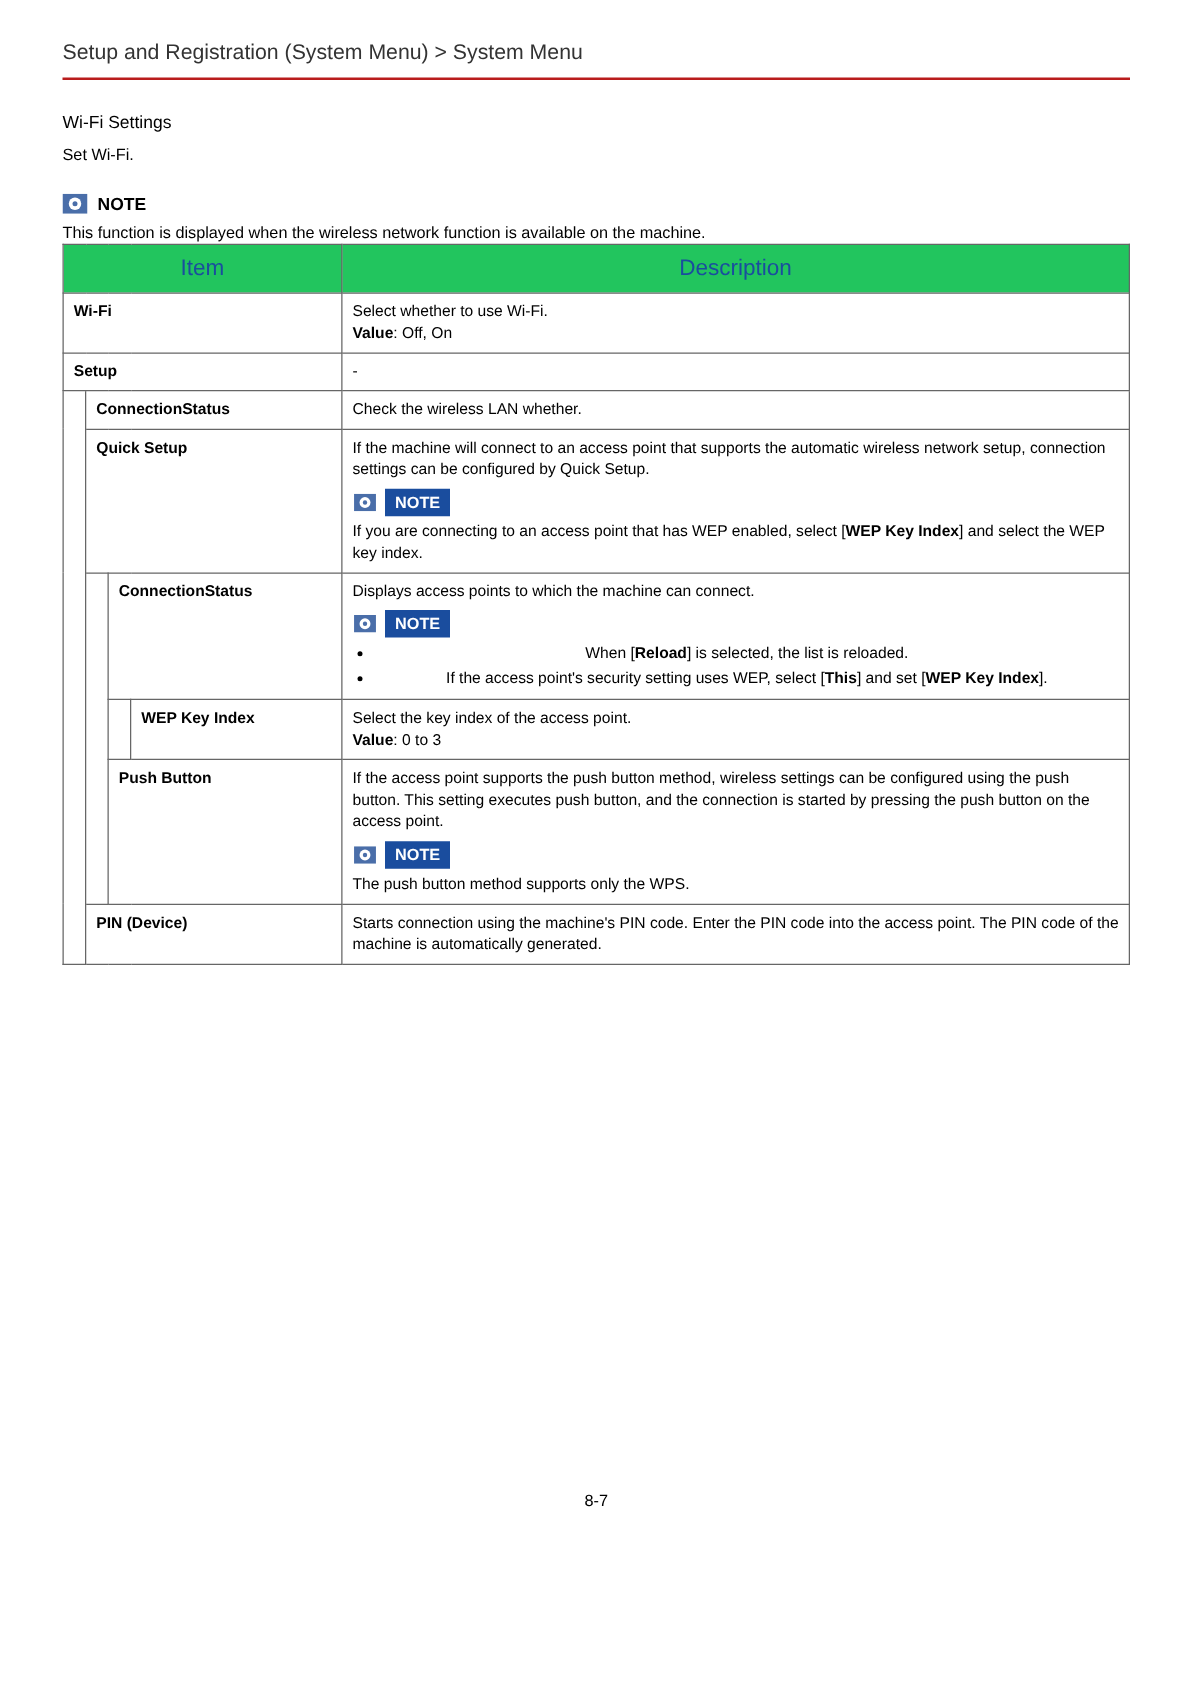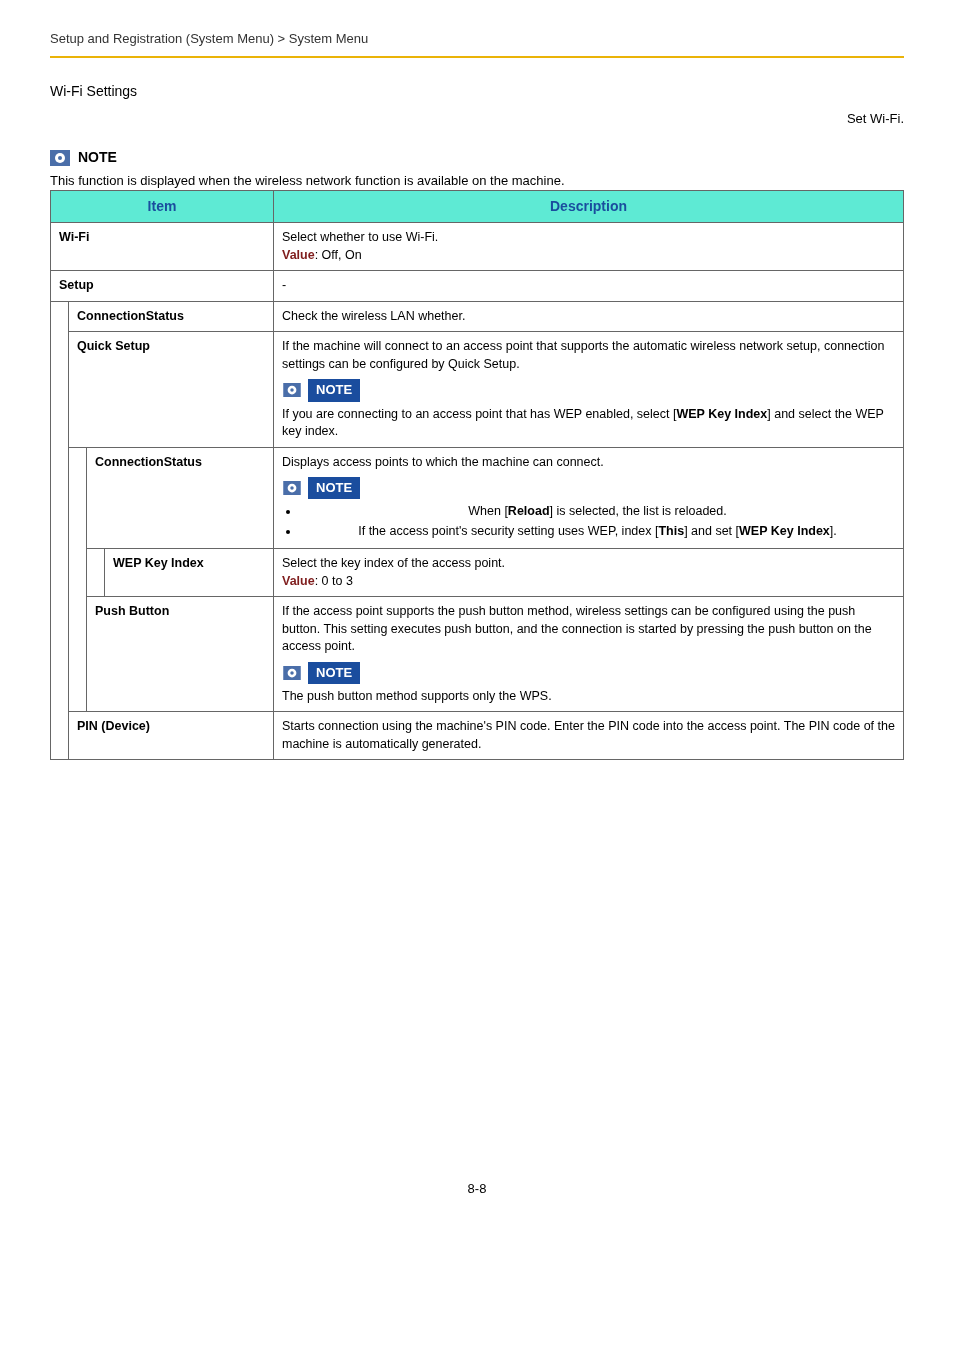--- a/index.html
+++ b/index.html
@@ -7,32 +7,32 @@
       font-family: Arial, Helvetica, sans-serif;
       font-size: 13px;
       color: #000;
       background: #fff;
       width: 954px;
       margin: 0 auto;
       padding: 30px 50px 40px 50px;
       line-height: 1.4;
     }
     .breadcrumb {
-      font-size: 13px;
+      font-size: 17px;
       color: #333;
       padding-bottom: 8px;
-      border-bottom: 2px solid #eab308;
+      border-bottom: 2px solid #b91c1c;
       margin-bottom: 24px;
     }
     .section-title {
       font-weight: normal;
       font-size: 14px;
       margin-bottom: 8px;
     }
-    .intro-line { margin-bottom: 20px; text-align: right; }
+    .intro-line { margin-bottom: 20px; }
     .note-row {
       display: flex;
       align-items: center;
       gap: 8px;
       margin-bottom: 4px;
     }
     .note-icon {
       display: inline-flex;
       width: 20px;
       height: 16px;
@@ -53,28 +53,28 @@
     table.settings col.itemrest { width: auto; }
     table.settings col.desc { width: 630px; }
     table.settings th, table.settings td {
       border: 1px solid #666;
       padding: 6px 8px;
       vertical-align: top;
       font-size: 12.5px;
       text-align: left;
     }
     table.settings th {
-      background: #5eead4;
+      background: #22c55e;
       color: #1a4d9e;
-      font-weight: bold;
+      font-weight: normal;
       text-align: center;
-      font-size: 14px;
+      font-size: 18px;
     }
     .item-bold { font-weight: bold; margin-top: 48px; }
-    .val-label { color: #7f1d1d; font-weight: bold; }
+    .val-label { color: #000000; font-weight: bold; }
     .val-text { font-weight: normal; }
     .inline-note {
       display: flex;
       align-items: center;
       gap: 6px;
       margin: 6px 0 4px 0;
     }
     .inline-note .note-box {
       background: #1a4d9e;
       color: #fff;
@@ -178,21 +178,21 @@
                 <circle cx="10" cy="8" r="2" fill="#4a6ea9"></circle>
               </svg>
           </span>
           <span class="note-box">NOTE</span>
         </div>
         <ul class="bullet-list">
           <li>
             <span>When [</span><b>Reload</b><span>] is selected, the list is reloaded.</span>
           </li>
           <li>
-            <span>If the access point's security setting uses WEP, index [</span><b>This</b><span>] and set [</span><b>WEP Key Index</b><span>].</span>
+            <span>If the access point's security setting uses WEP, select [</span><b>This</b><span>] and set [</span><b>WEP Key Index</b><span>].</span>
           </li>
         </ul>
       </td>
     </tr>
     <tr>
       <td></td>
       <td class="item-bold">WEP Key Index</td>
       <td>
         <div>Select the key index of the access point.</div>
         <div>
@@ -217,13 +217,13 @@
         <div>The push button method supports only the WPS.</div>
       </td>
     </tr>
     <tr>
       <td colspan="3" class="item-bold">PIN (Device)</td>
       <td>Starts connection using the machine's PIN code. Enter the PIN code into the access point. The PIN code of the machine is automatically generated.</td>
     </tr>
   </tbody>
 </table>
 
-<div class="page-num">8-8</div>
+<div class="page-num">8-7</div>
 
 </body></html>

